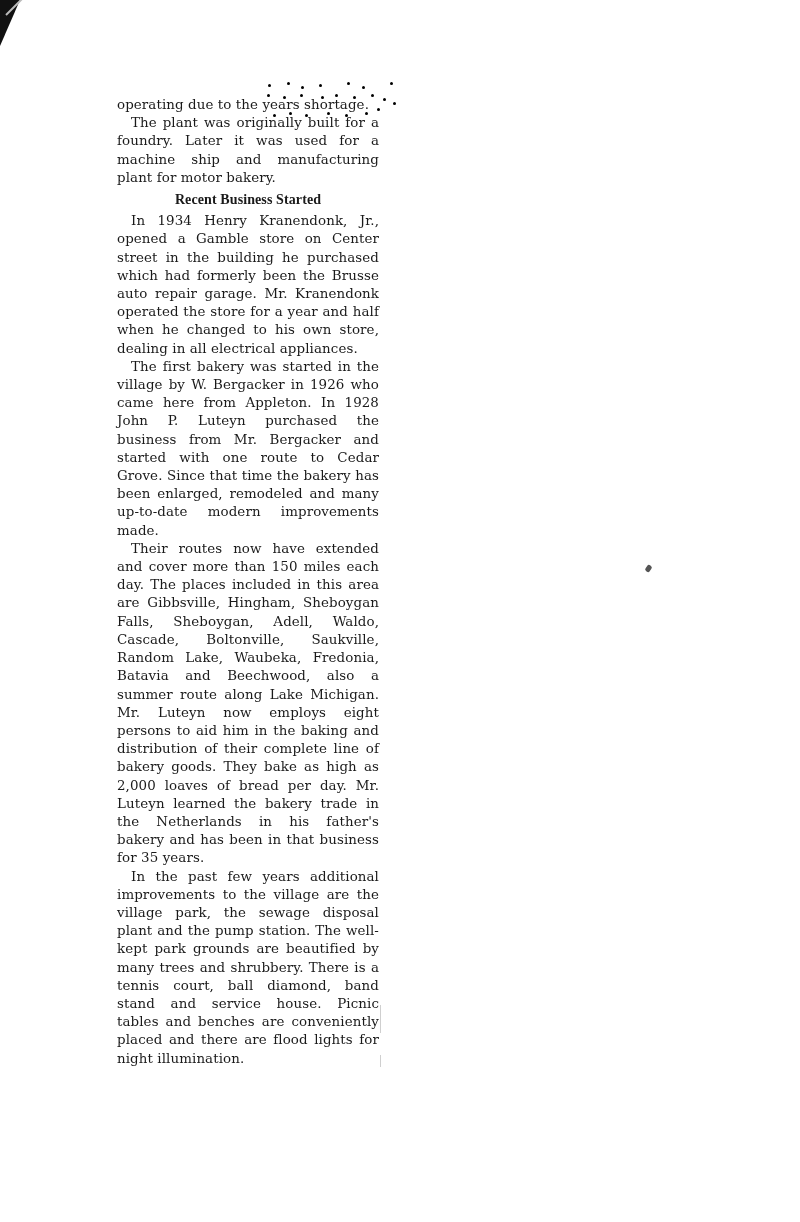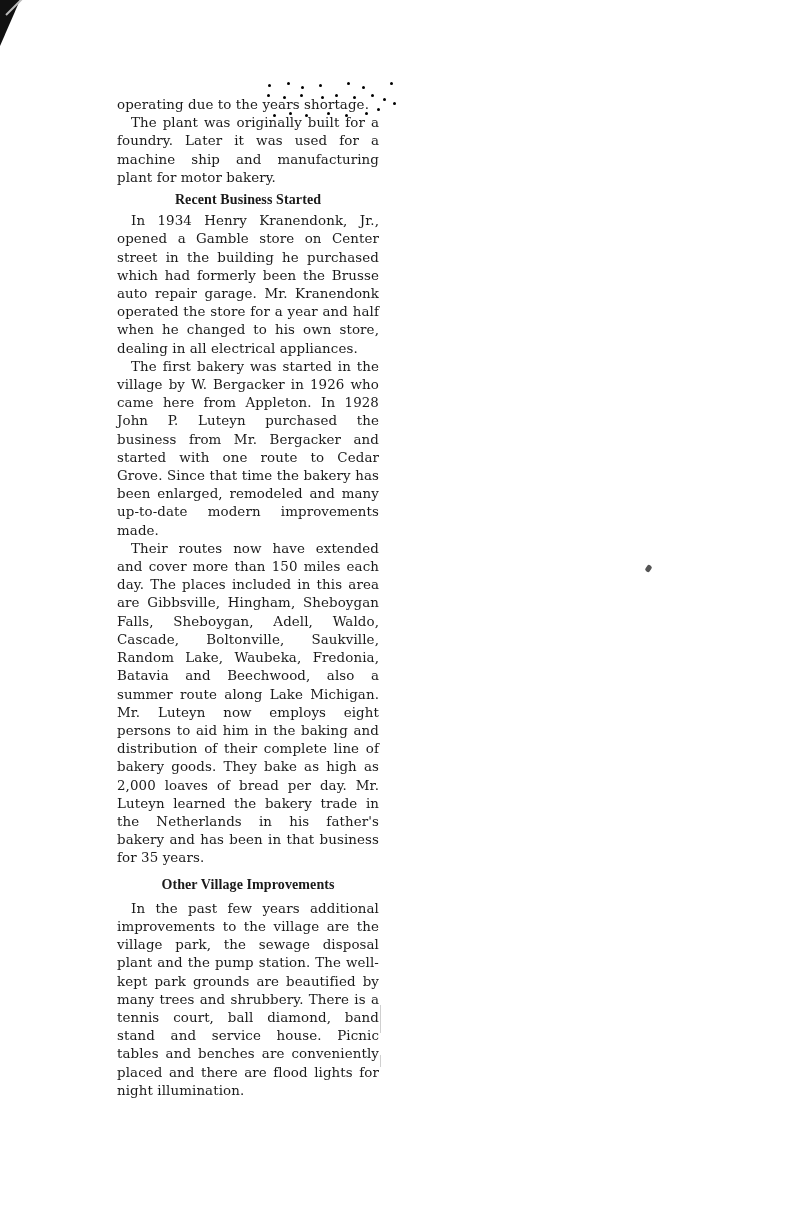--- a/index.html
+++ b/index.html
@@ -77,15 +77,14 @@
 
 <div class="column">
   <p class="para">operating due to the years shortage.</p>
   <p class="para indent">The plant was originally built for a foundry. Later it was used for a machine ship and manufacturing plant for motor bakery.</p>
 
   <div class="heading">Recent Business Started</div>
   <p class="para indent">In 1934 Henry Kranendonk, Jr., opened a Gamble store on Center street in the building he purchased which had formerly been the Brusse auto repair garage. Mr. Kranendonk operated the store for a year and half when he changed to his own store, dealing in all electrical appliances.</p>
   <p class="para indent">The first bakery was started in the village by W. Bergacker in 1926 who came here from Appleton. In 1928 John P. Luteyn purchased the business from Mr. Bergacker and started with one route to Cedar Grove. Since that time the bakery has been enlarged, remodeled and many up-to-date modern improvements made.</p>
   <p class="para indent">Their routes now have extended and cover more than 150 miles each day. The places included in this area are Gibbsville, Hingham, Sheboygan Falls, Sheboygan, Adell, Waldo, Cascade, Boltonville, Saukville, Random Lake, Waubeka, Fredonia, Batavia and Beechwood, also a summer route along Lake Michigan. Mr. Luteyn now employs eight persons to aid him in the baking and distribution of their complete line of bakery goods. They bake as high as 2,000 loaves of bread per day. Mr. Luteyn learned the bakery trade in the Netherlands in his father's bakery and has been in that business for 35 years.</p>
 
-  <div class="heading" style="margin-top:8px;margin-bottom:6px">Other Village Improvements</div>
   <p class="para indent">In the past few years additional improvements to the village are the village park, the sewage disposal plant and the pump station. The well-kept park grounds are beautified by many trees and shrubbery. There is a tennis court, ball diamond, band stand and service house. Picnic tables and benches are conveniently placed and there are flood lights for night illumination.</p>
 </div>
 
 </body></html>

